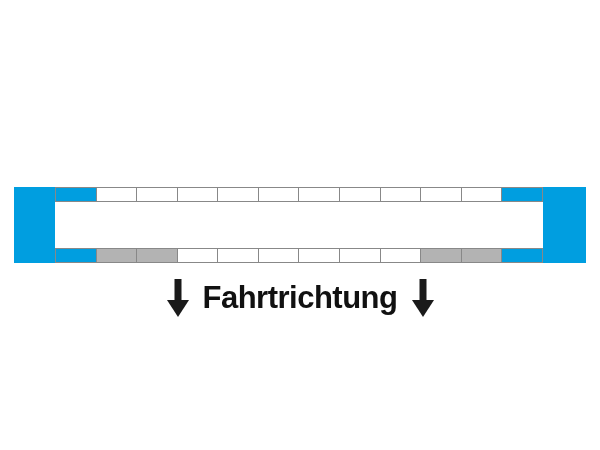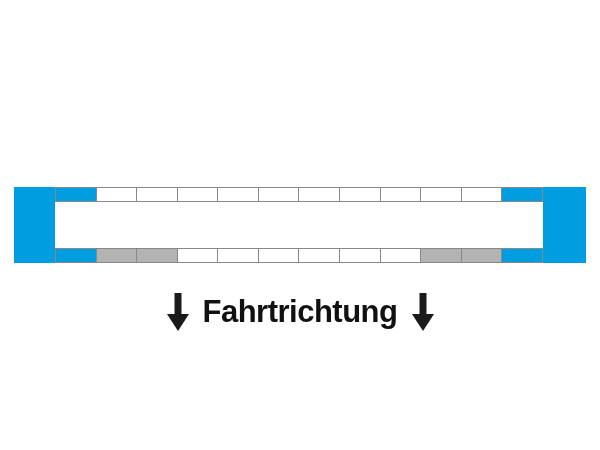--- a/index.html
+++ b/index.html
@@ -49,21 +49,21 @@
   .mid-band {
     flex: 1 1 auto;
     background: #ffffff;
   }
 
   
   .caption {
     position: absolute;
     left: 0;
     right: 0;
-    top: 293px;
+    top: 279px;
     display: flex;
     justify-content: center;
     align-items: flex-start;
     gap: 14px;
     color: #111111;
   }
   .caption-label {
     font-size: 31px;
     font-weight: bold;
     line-height: 38px;

